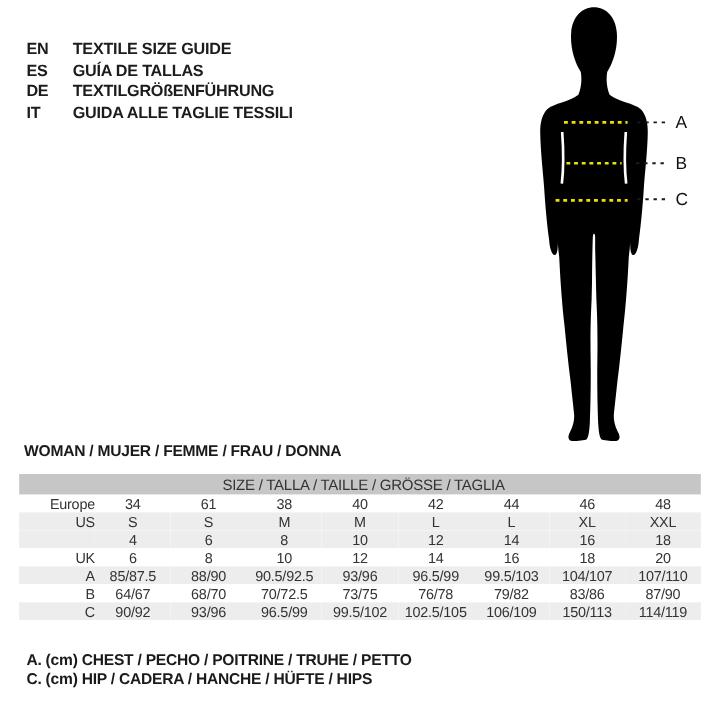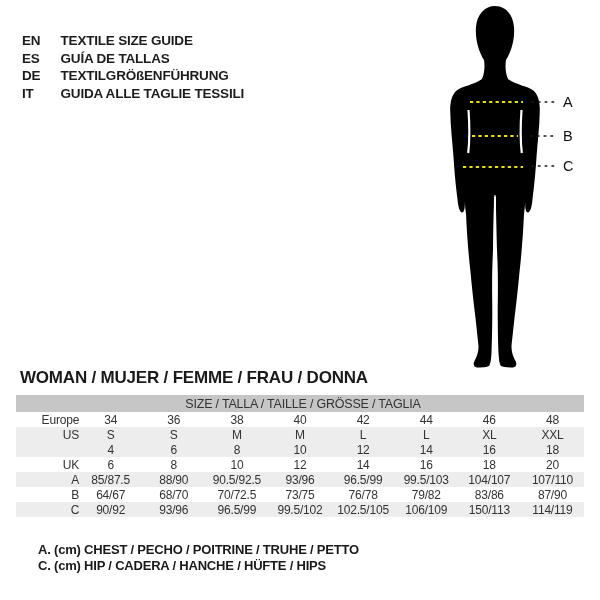--- a/index.html
+++ b/index.html
@@ -11,35 +11,35 @@
   
   .lang-block { position:absolute; left:22px; top:32px; font-weight:bold;
     font-size:13.5px; letter-spacing:-0.2px; color:#1c1c1c; }
   .lang-row { height:17.5px; line-height:17.5px; white-space:nowrap; }
   .lang-code { display:inline-block; width:35px; }
   
   .figure { position:absolute; left:420px; top:0; width:180px; height:380px; }
   .figure text { font-family:"Liberation Sans", sans-serif; font-size:14.5px; fill:#111; }
   
   .woman-line { position:absolute; left:20px; top:368px; font-weight:bold;
-    font-size:17px; letter-spacing:-0.2px; }
+    font-size:13px; letter-spacing:-0.2px; }
   
   .size-table { position:absolute; left:16px; top:395px; width:568px;
     border-collapse:collapse; table-layout:fixed; color:#333333;
     letter-spacing:-0.2px; }
   .size-table th { background:#c6c6c6; text-align:center; font-weight:normal;
     font-size:12.5px; height:17px; padding:0 0 0 6px; color:#333333; }
   .size-table td { height:15px; padding:0; text-align:center; font-size:12px;
     white-space:nowrap; overflow:hidden; }
   .size-table td:first-child { text-align:right; padding-left:6px; width:80px; }
   .size-table tr.shaded td { background:#ededed; }
   
   .legend { position:absolute; left:22px; top:542px; font-weight:bold;
     font-size:13px; line-height:16.3px; letter-spacing:-0.2px; }
-  .legend-line { white-space:nowrap;margin-left:16px; }
+  .legend-line { white-space:nowrap; }
 </style>
 </head>
 <body>
 
 <div class="page">
 
   <div class="lang-block">
 
   <div class="lang-row">
       <span class="lang-code">EN</span>
@@ -128,21 +128,21 @@
     <thead>
       <tr>
         <th colspan="9">SIZE / TALLA / TAILLE / GRÖSSE / TAGLIA</th>
       </tr>
     </thead>
     <tbody>
       <tr>
 
       <td>Europe</td>
           <td>34</td>
-          <td>36</td>
+          <td>61</td>
           <td>38</td>
           <td>40</td>
           <td>42</td>
           <td>44</td>
           <td>46</td>
           <td>48</td>
         </tr>
       <tr class="shaded">
 
       <td>US</td>

